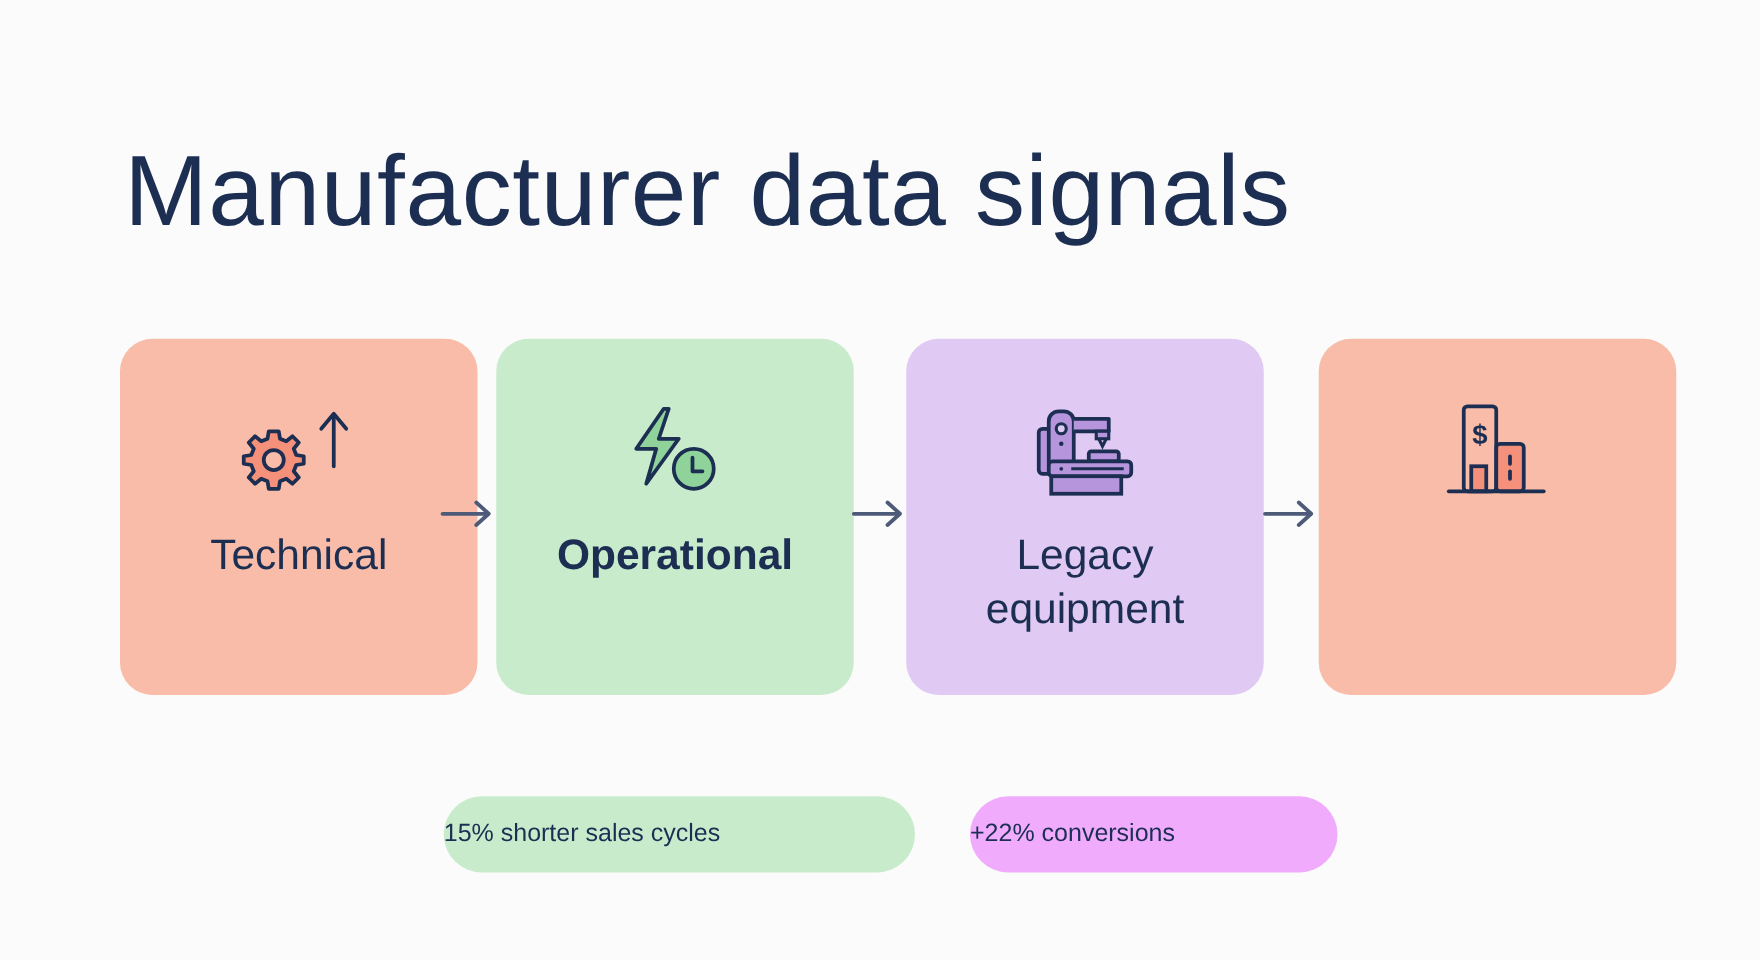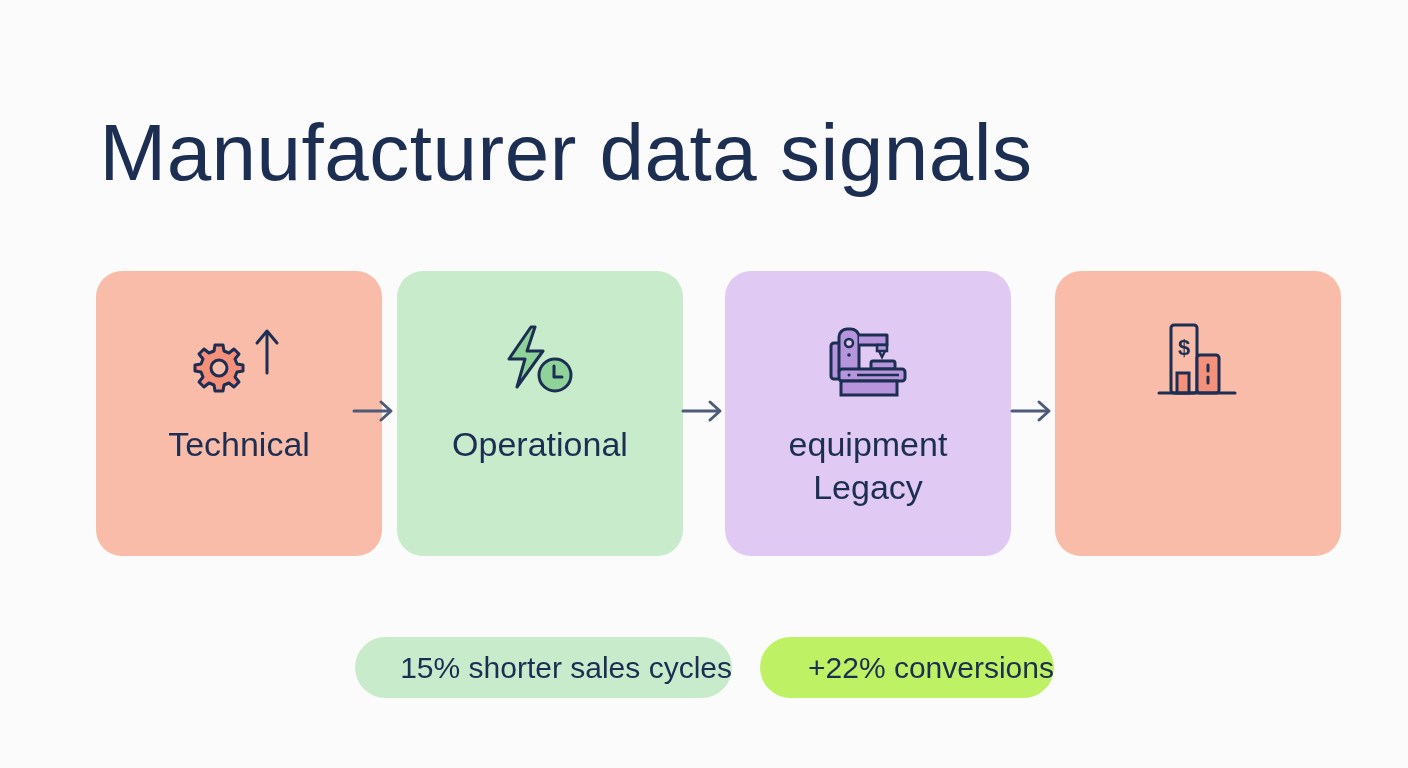--- a/index.html
+++ b/index.html
@@ -25,22 +25,22 @@
   }
   .card .label {
     position: absolute; left: 0; right: 0; top: 152px;
     text-align: center; font-size: 34px; line-height: 43px; color: #1c2e52;
   }
   .arrow {
     position: absolute; top: 398px; width: 44px; height: 26px;
   }
   .pill {
     position: absolute; top: 637px; height: 61px; border-radius: 31px;
-    display: flex; align-items: center; justify-content: flex-end;
-    font-size: 30px; color: #1c2e52;
+    display: flex; align-items: center; justify-content: flex-start;
+    font-size: 20px; color: #1c2e52;
   }
 </style>
 </head>
 <body>
 
 <div class="title">Manufacturer data signals</div>
 
 <div class="card" style="left:68px; background:#f9bca8;margin-left:28px;">
   <div class="icon">
     <svg width="100" height="80" viewBox="0 0 100 80">
@@ -55,21 +55,21 @@
   <div class="label">
     <div>Technical</div>
   </div>
 </div>
 
 <svg class="arrow" style="left:352px;" viewBox="0 0 44 26">
   <line x1="2" y1="13" x2="38" y2="13" stroke="#4d5a78" stroke-width="3" stroke-linecap="round"></line>
   <polyline points="29,4 39,13 29,22" fill="none" stroke="#4d5a78" stroke-width="3" stroke-linecap="round" stroke-linejoin="round"></polyline>
 </svg>
 
-<div class="card" style="left:397px; background:#c8ebcc;">
+<div class="card" style="left:397px; background:#c8ebcc;font-weight:bold;">
   <div class="icon">
     <svg width="90" height="80" viewBox="0 0 90 80">
       <path d="M36,6 L14,38 L30,38 L22,66 L48,30 L32,30 L40,6 Z" fill="#8fd29a" stroke="#1c2e52" stroke-width="3" stroke-linejoin="round"></path>
       <circle cx="60" cy="54" r="16" fill="#8fd29a" stroke="#1c2e52" stroke-width="3"></circle>
       <polyline points="59,45 59,56 67,56" fill="none" stroke="#1c2e52" stroke-width="3" stroke-linecap="round" stroke-linejoin="round"></polyline>
     </svg>
   </div>
   <div class="label">
     <div>Operational</div>
   </div>
@@ -91,22 +91,22 @@
       <rect x="54" y="24" width="10" height="6" fill="#b695dc" stroke="#1c2e52" stroke-width="2.5"></rect>
       <polyline points="56,30 59,36 62,30" fill="none" stroke="#1c2e52" stroke-width="2.5"></polyline>
       <rect x="48" y="40" width="24" height="8" rx="2" fill="#b695dc" stroke="#1c2e52" stroke-width="3"></rect>
       <rect x="16" y="48" width="66" height="12" rx="3" fill="#b695dc" stroke="#1c2e52" stroke-width="3"></rect>
       <line x1="34" y1="54" x2="76" y2="54" stroke="#1c2e52" stroke-width="2.5"></line>
       <circle cx="26" cy="54" r="1.5" fill="#1c2e52"></circle>
       <rect x="18" y="60" width="56" height="14" fill="#b695dc" stroke="#1c2e52" stroke-width="3"></rect>
     </svg>
   </div>
   <div class="label">
+    <div>Legacy</div>
     <div>equipment</div>
-    <div>Legacy</div>
   </div>
 </div>
 
 <svg class="arrow" style="left:1010px;" viewBox="0 0 44 26">
   <line x1="2" y1="13" x2="38" y2="13" stroke="#4d5a78" stroke-width="3" stroke-linecap="round"></line>
   <polyline points="29,4 39,13 29,22" fill="none" stroke="#4d5a78" stroke-width="3" stroke-linecap="round" stroke-linejoin="round"></polyline>
 </svg>
 
 <div class="card" style="left:1055px; background:#f9bca8;">
   <div class="icon">
@@ -118,15 +118,15 @@
       <line x1="55" y1="44" x2="55" y2="50" stroke="#1c2e52" stroke-width="3" stroke-linecap="round"></line>
       <line x1="55" y1="56" x2="55" y2="62" stroke="#1c2e52" stroke-width="3" stroke-linecap="round"></line>
       <line x1="6" y1="72" x2="82" y2="72" stroke="#1c2e52" stroke-width="3" stroke-linecap="round"></line>
     </svg>
   </div>
 </div>
 
 <div class="pill" style="left:355px; width:377px; background:#c8ebcc;">
   <span>15% shorter sales cycles</span>
 </div>
-<div class="pill" style="left:760px; width:294px; background:#bef264;">
+<div class="pill" style="left:776px; width:294px; background:#f0abfc;">
   <span>+22% conversions</span>
 </div>
 
 </body></html>

